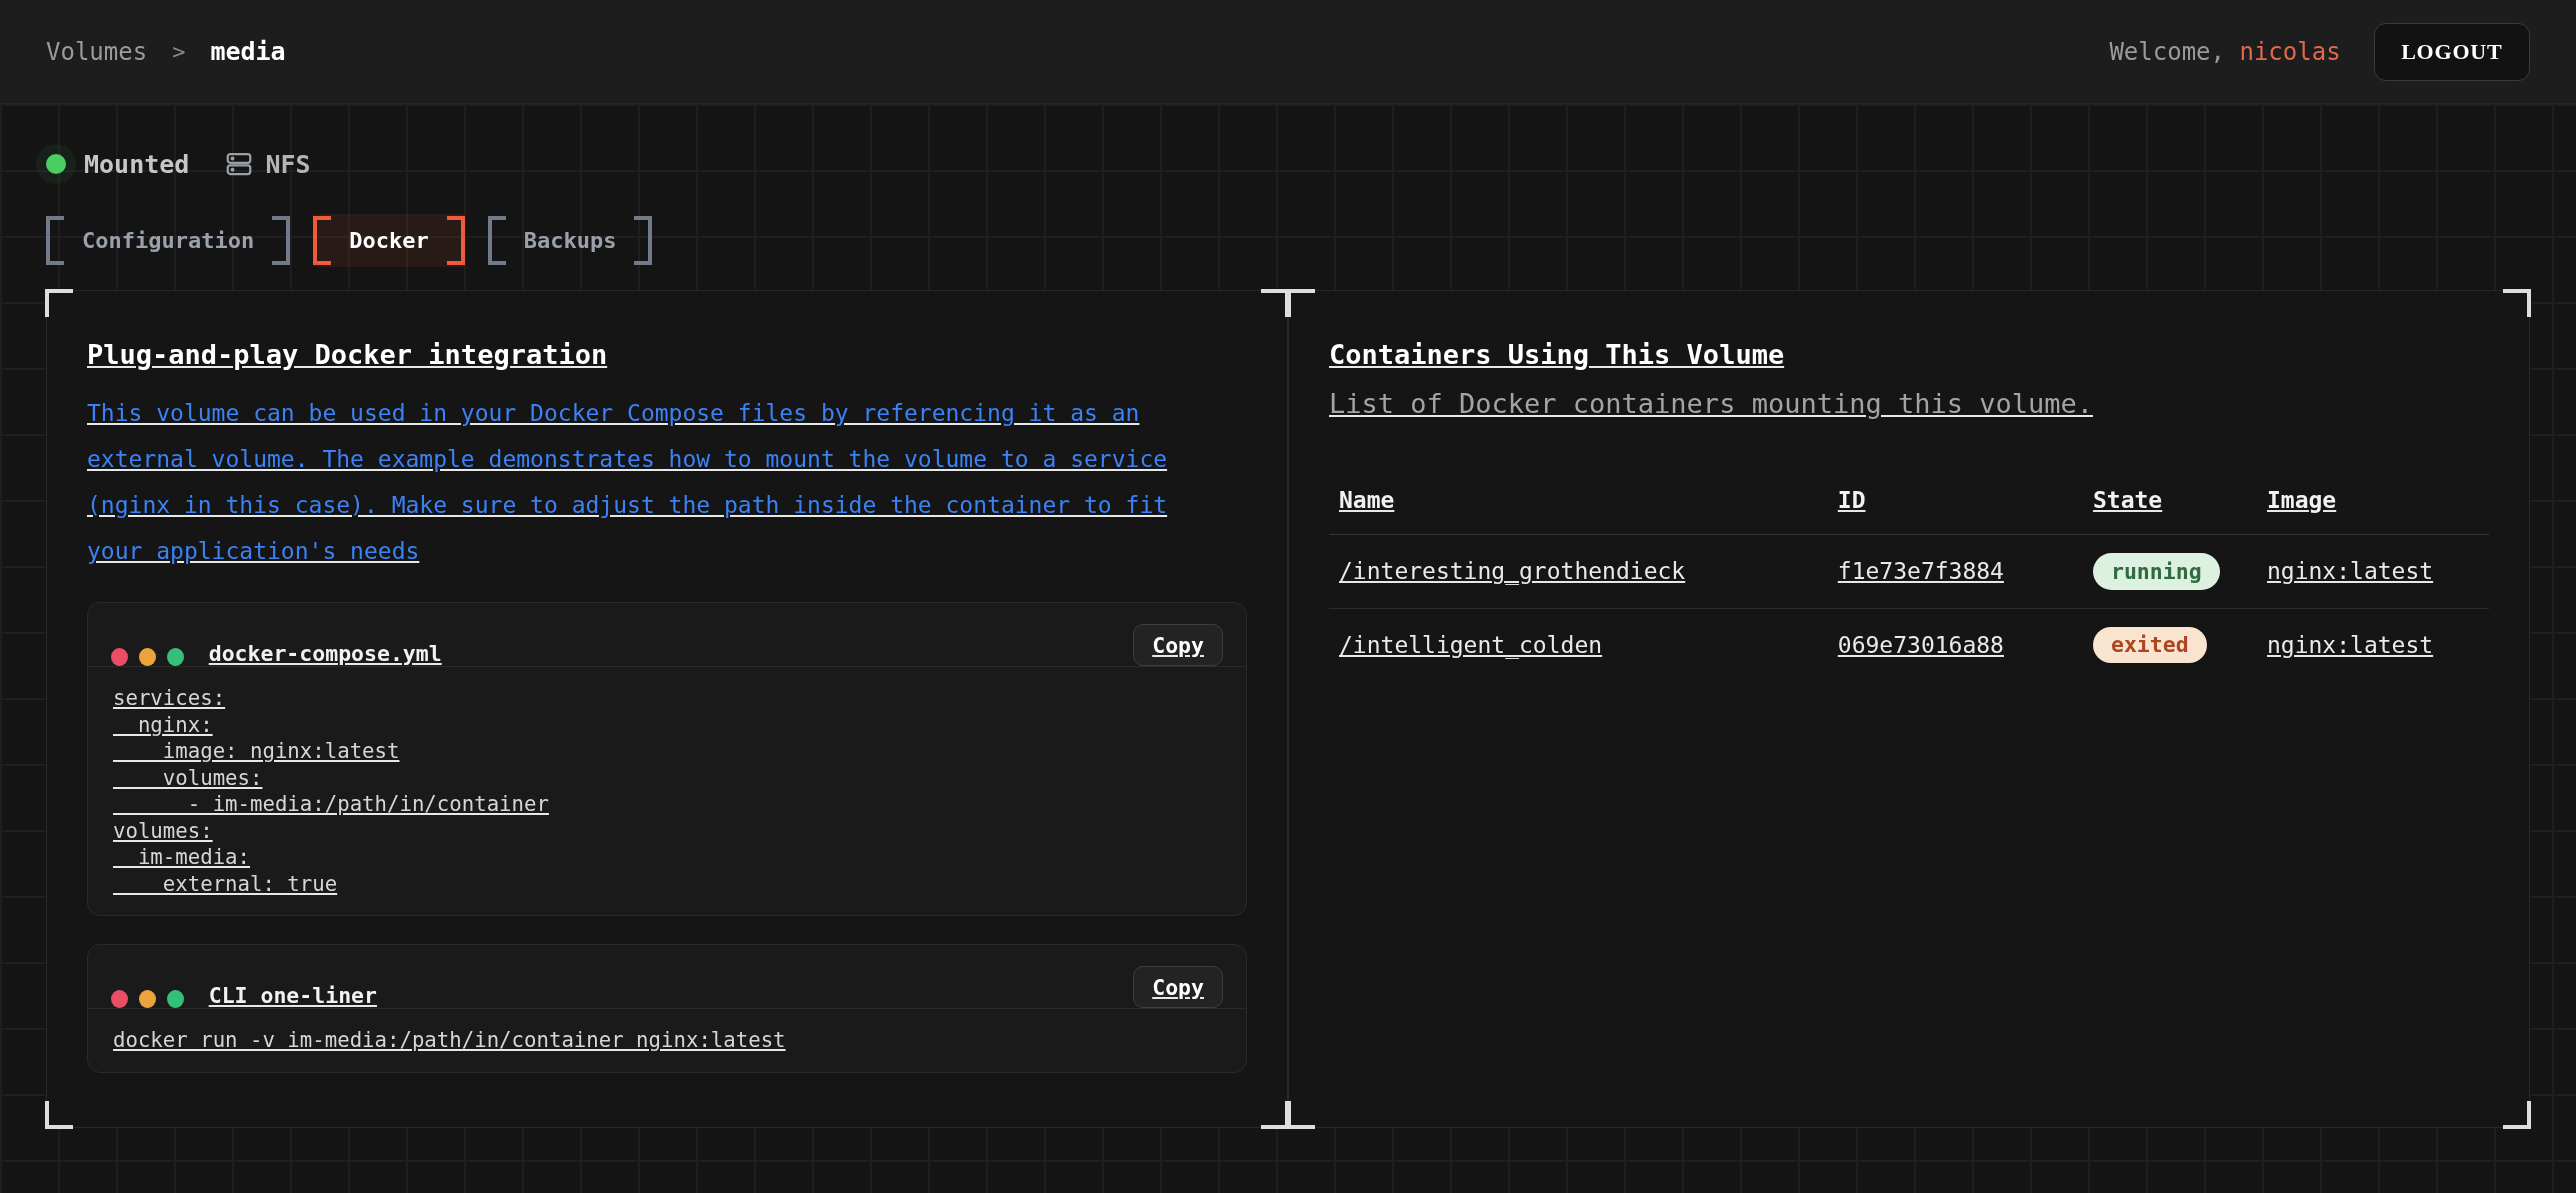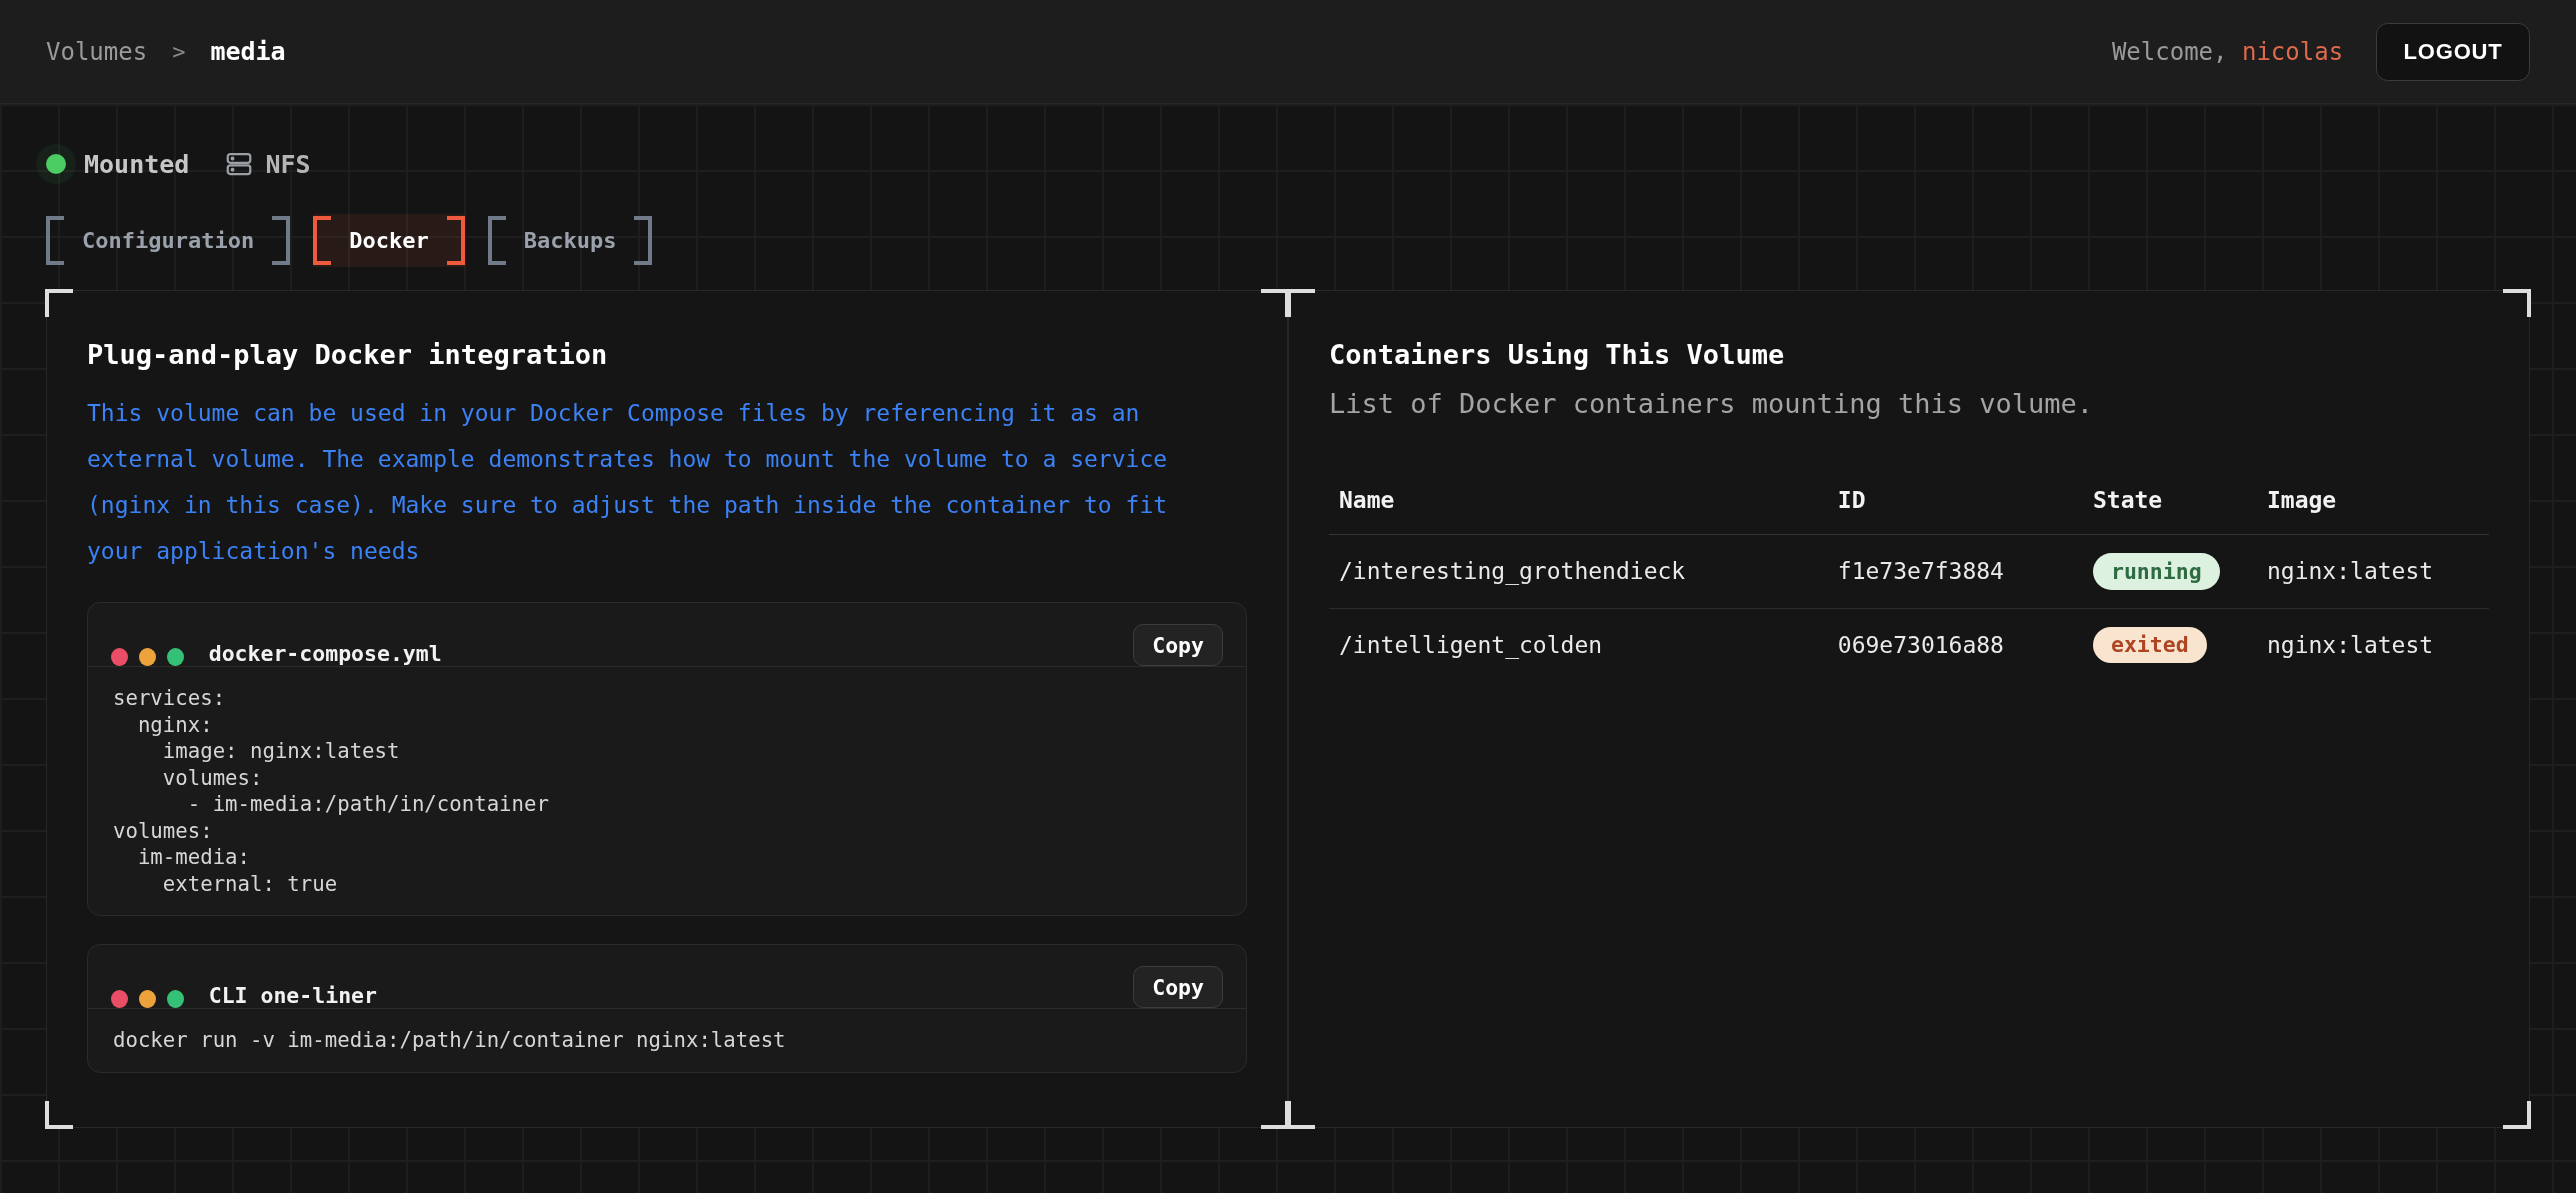--- a/index.html
+++ b/index.html
@@ -20,21 +20,21 @@
     padding:0 46px;
   }
   .crumb { display:flex; align-items:center; gap:25px; font-size:24px; }
   .crumb-parent { color:#9a9a9a; cursor:pointer; }
   .crumb-sep { color:#8a8a8a; font-size:22px; }
   .crumb-current { color:#ffffff; font-weight:bold; font-size:25px; }
   .topbar-right { display:flex; align-items:center; gap:33px; }
   .welcome { font-size:24px; color:#9a9a9a; }
   .welcome .uname { color:#de6a4b; }
   .logout-btn {
-    font-family:Liberation Sans, sans-serif; font-size:22px; font-weight:bold; color:#ffffff;
+    font-family:Liberation Serif, serif; font-size:22px; font-weight:bold; color:#ffffff;
     background:#121212; border:1.7px solid #3c3c3c; border-radius:11.6px;
     padding:15px 26.5px; cursor:pointer; letter-spacing:0.8px;
   }
 
   
   .content {
     height:1090px; padding:0 46px;
     background-image:
       linear-gradient(#1e1e1e 1.7px, transparent 1.7px),
       linear-gradient(90deg, #1e1e1e 1.7px, transparent 1.7px);
@@ -83,20 +83,21 @@
   .tab::before { left:0;  border-right:none; }
   .tab::after  { right:0; border-left:none;  }
   .tab.active { color:#ffffff; background:rgba(238,91,60,0.09); }
   .tab.active::before, .tab.active::after { border-color:#ee5b3c; }
 
   
   .panels {
     margin-top:23px;
     display:grid; grid-template-columns:1fr 1fr; 
     height:838px;
+    text-decoration:underline;
   }
   .panel {
     position:relative;
     background:#151515;
     border:1.7px solid #282828;
     padding:38px 40px;
   }
   .corner { position:absolute; width:28px; height:28px; border:0 solid #dedede; }
   .corner.tl { top:-1.7px; left:-1.7px;   border-top-width:4.1px; border-left-width:4.1px; }
   .corner.tr { top:-1.7px; right:-1.7px;  border-top-width:4.1px; border-right-width:4.1px; }

